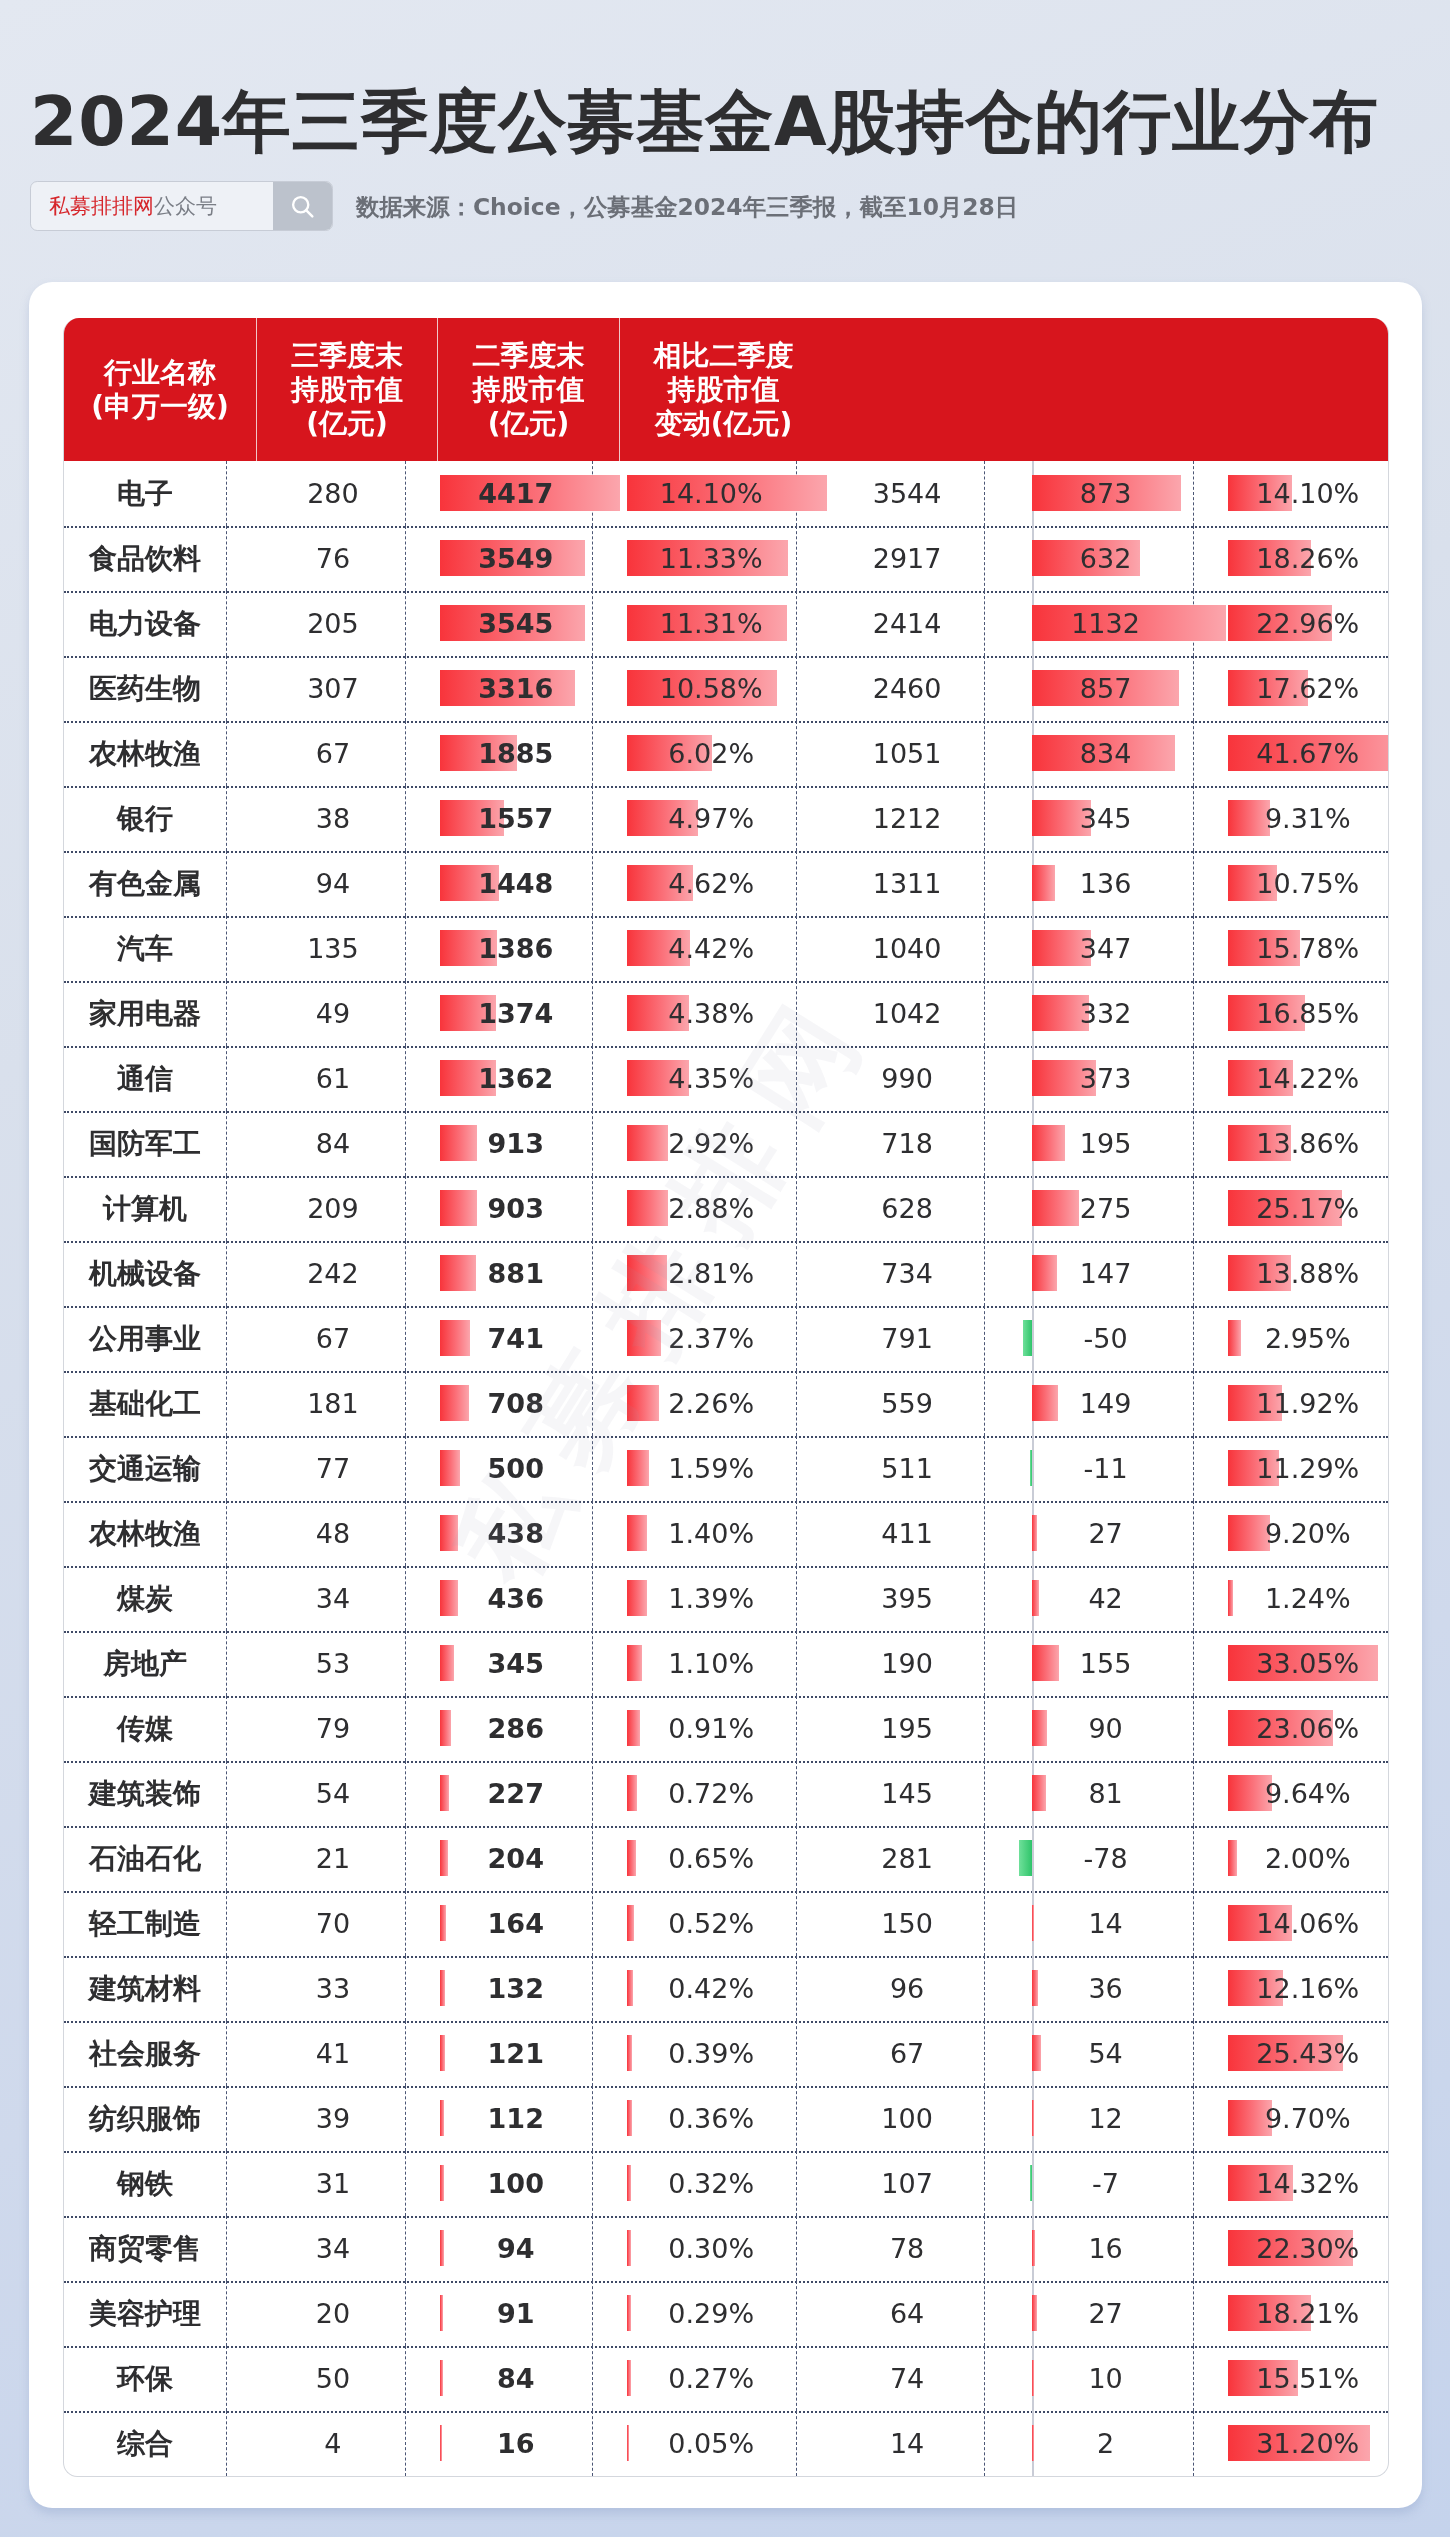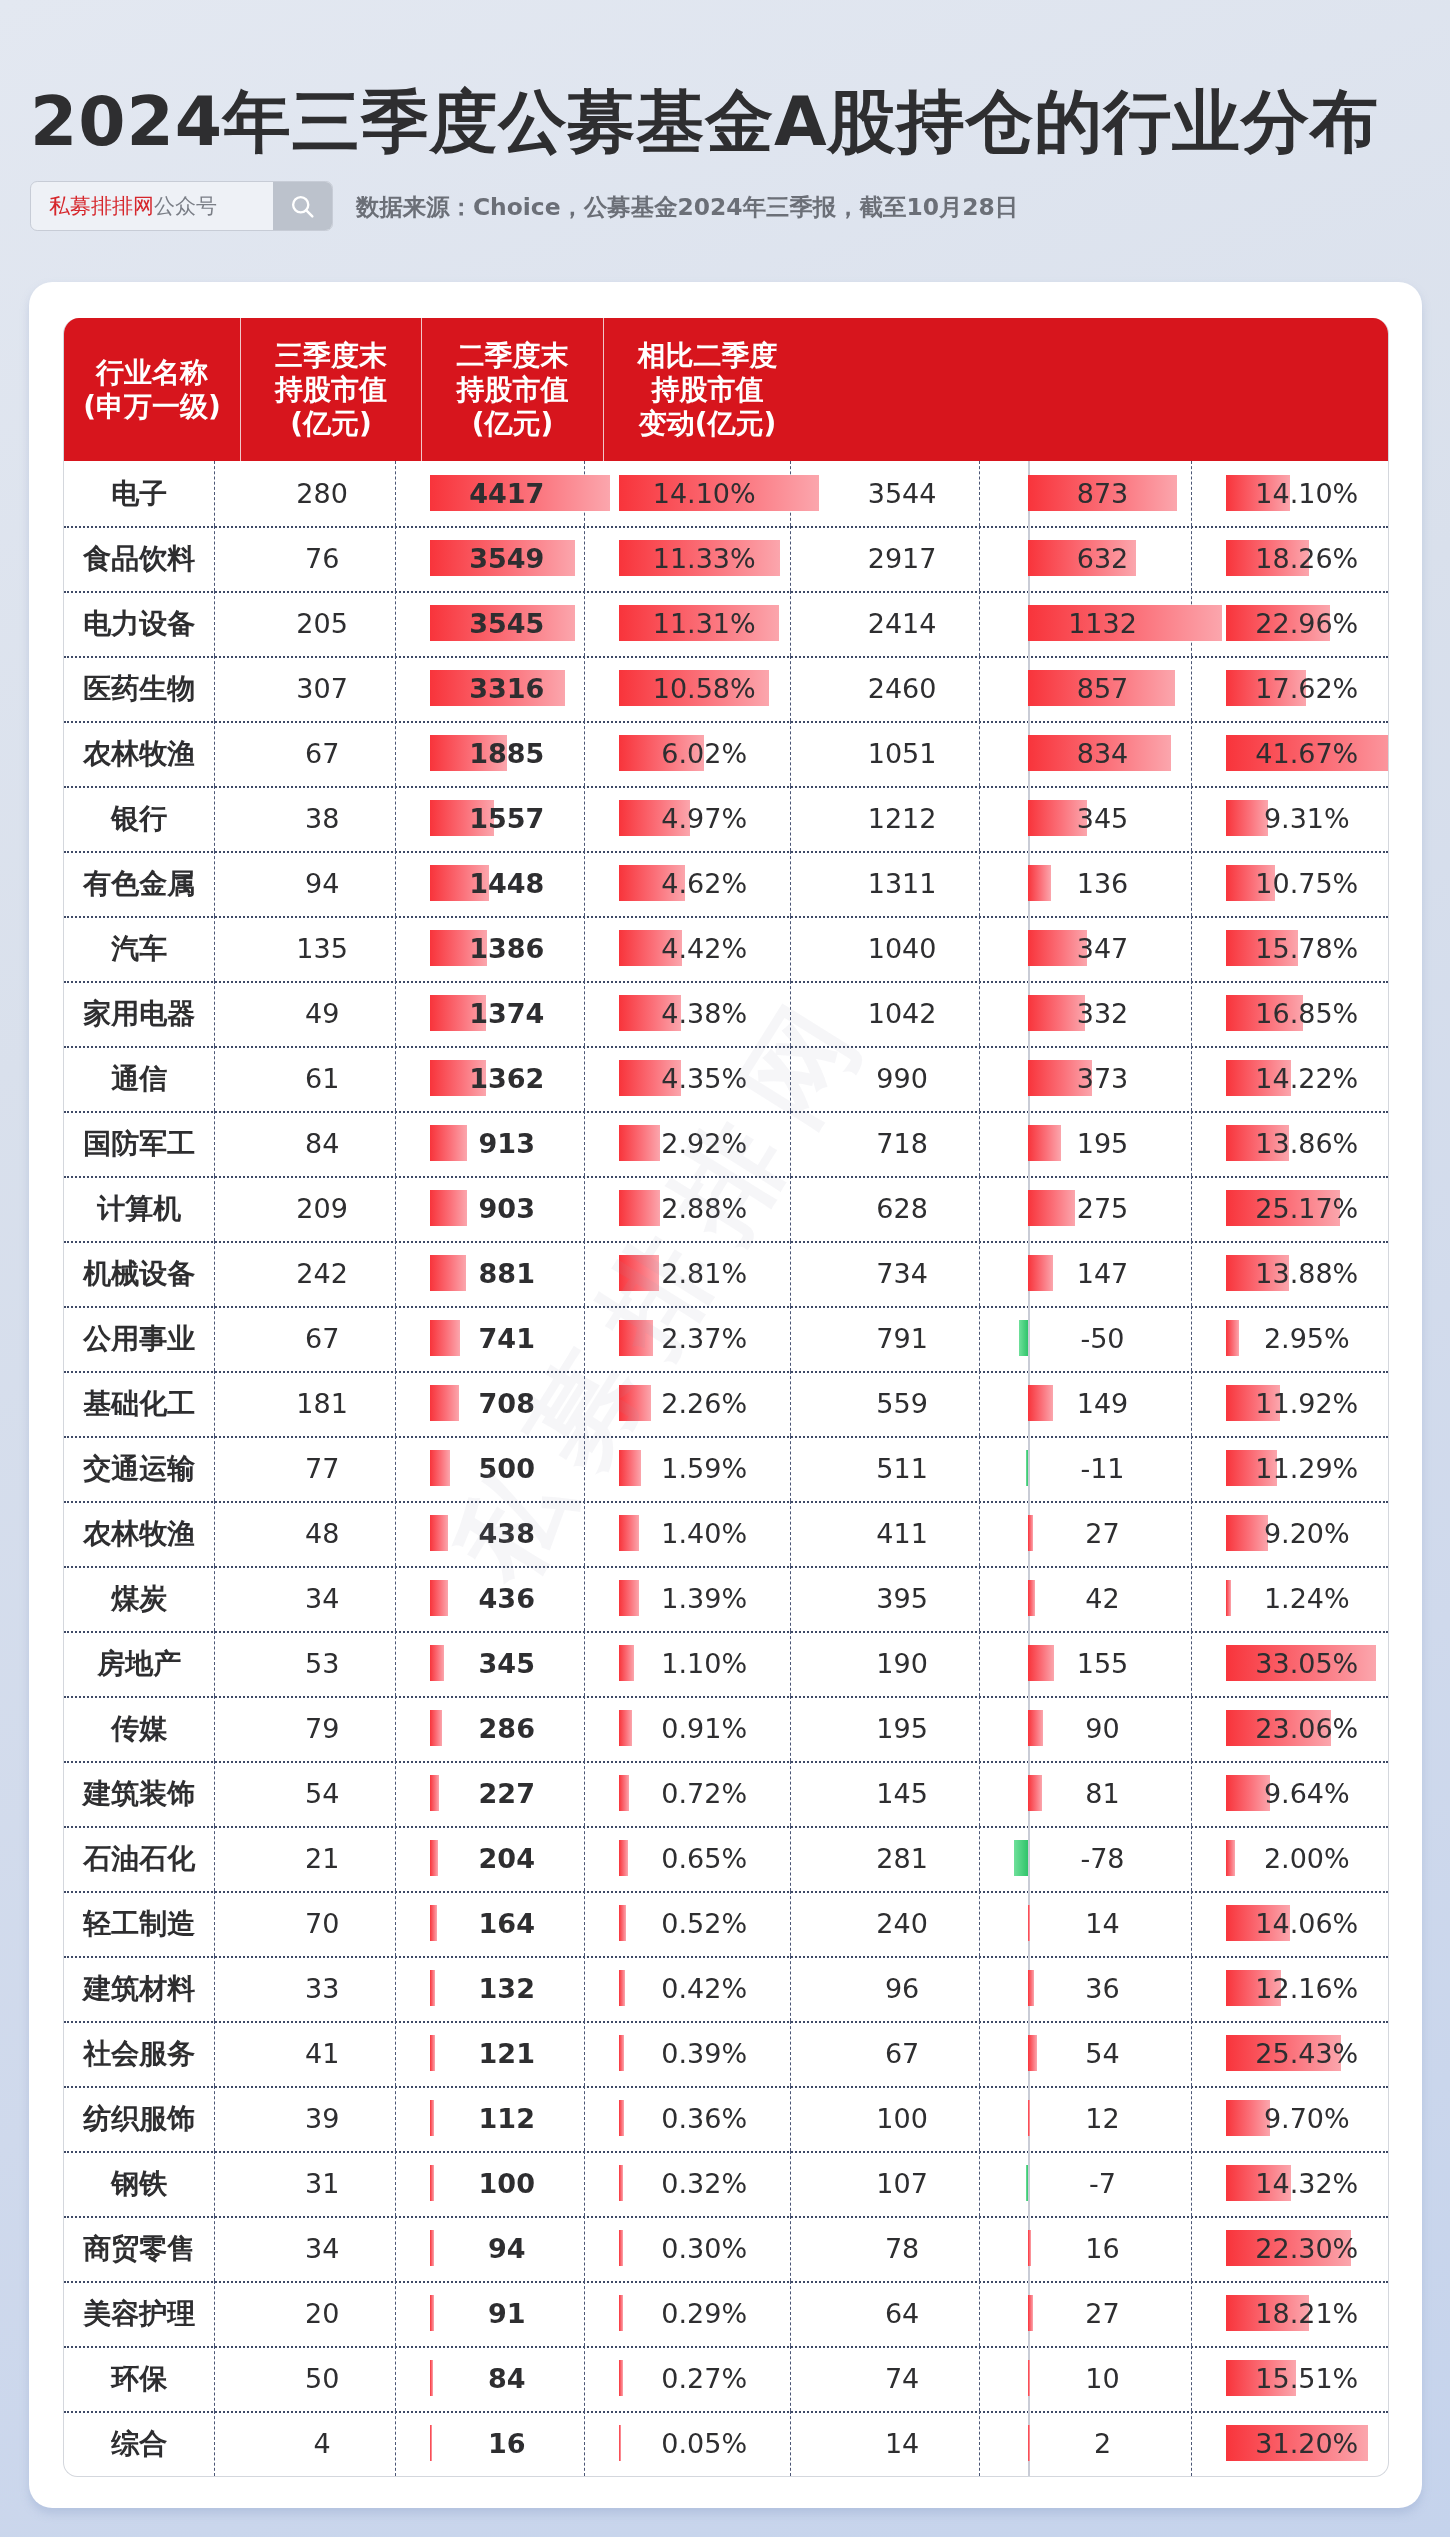--- a/index.html
+++ b/index.html
@@ -68,21 +68,21 @@
   .td:last-child { border-right: none; }
   .td .val { position: relative; z-index: 2; }
   .td.name { font-weight: bold; font-size: 28px; }
   .td.bold .val { font-weight: bold; }
   .bar {
     position: absolute; top: 14.4px; height: 36px; z-index: 1;
     background: linear-gradient(90deg, #f8343b 0%, #fb7079 55%, #fba6ad 100%);
   }
   .bar.neg { background: linear-gradient(90deg, #6fe09a 0%, #2fc46a 100%); }
   .zero-axis { position: absolute; top: 0; bottom: 0; width: 1.8px; background: #c9ccd6; z-index: 1; }
-  .c1 { width: 177px; } .c2 { width: 171px; } .c3 { width: 181px; } .c4 { width: 201px; }
+  .c1 { width: 193px; } .c2 { width: 171px; } .c3 { width: 181px; } .c4 { width: 201px; }
   .c5 { width: 182px; } .c6 { width: 207px; } .c7 { width: 190px; }
 </style>
 </head>
 <body>
 
 <div class="title">2024年三季度公募基金A股持仓的行业分布</div>
 
 <div class="searchbox">
   <div class="text">
     <span class="brand">私募排排网</span>
@@ -740,21 +740,21 @@
         </div>
         <div class="td c3 bold">
           <div class="bar" style="left: 0px; width: 6.7px;"></div>
           <span class="val">164</span>
         </div>
         <div class="td c4">
           <div class="bar" style="left: 0px; width: 7.4px;"></div>
           <span class="val">0.52%</span>
         </div>
         <div class="td c5">
-          <span class="val">240</span>
+          <span class="val">150</span>
         </div>
         <div class="td c6">
           <div class="zero-axis" style="left: 13.5px;"></div>
           <div class="bar" style="left: 13.5px; width: 2.4px;"></div>
           <span class="val">14</span>
         </div>
         <div class="td c7">
           <div class="bar" style="left: 0px; width: 64px;"></div>
           <span class="val">14.06%</span>
         </div>

